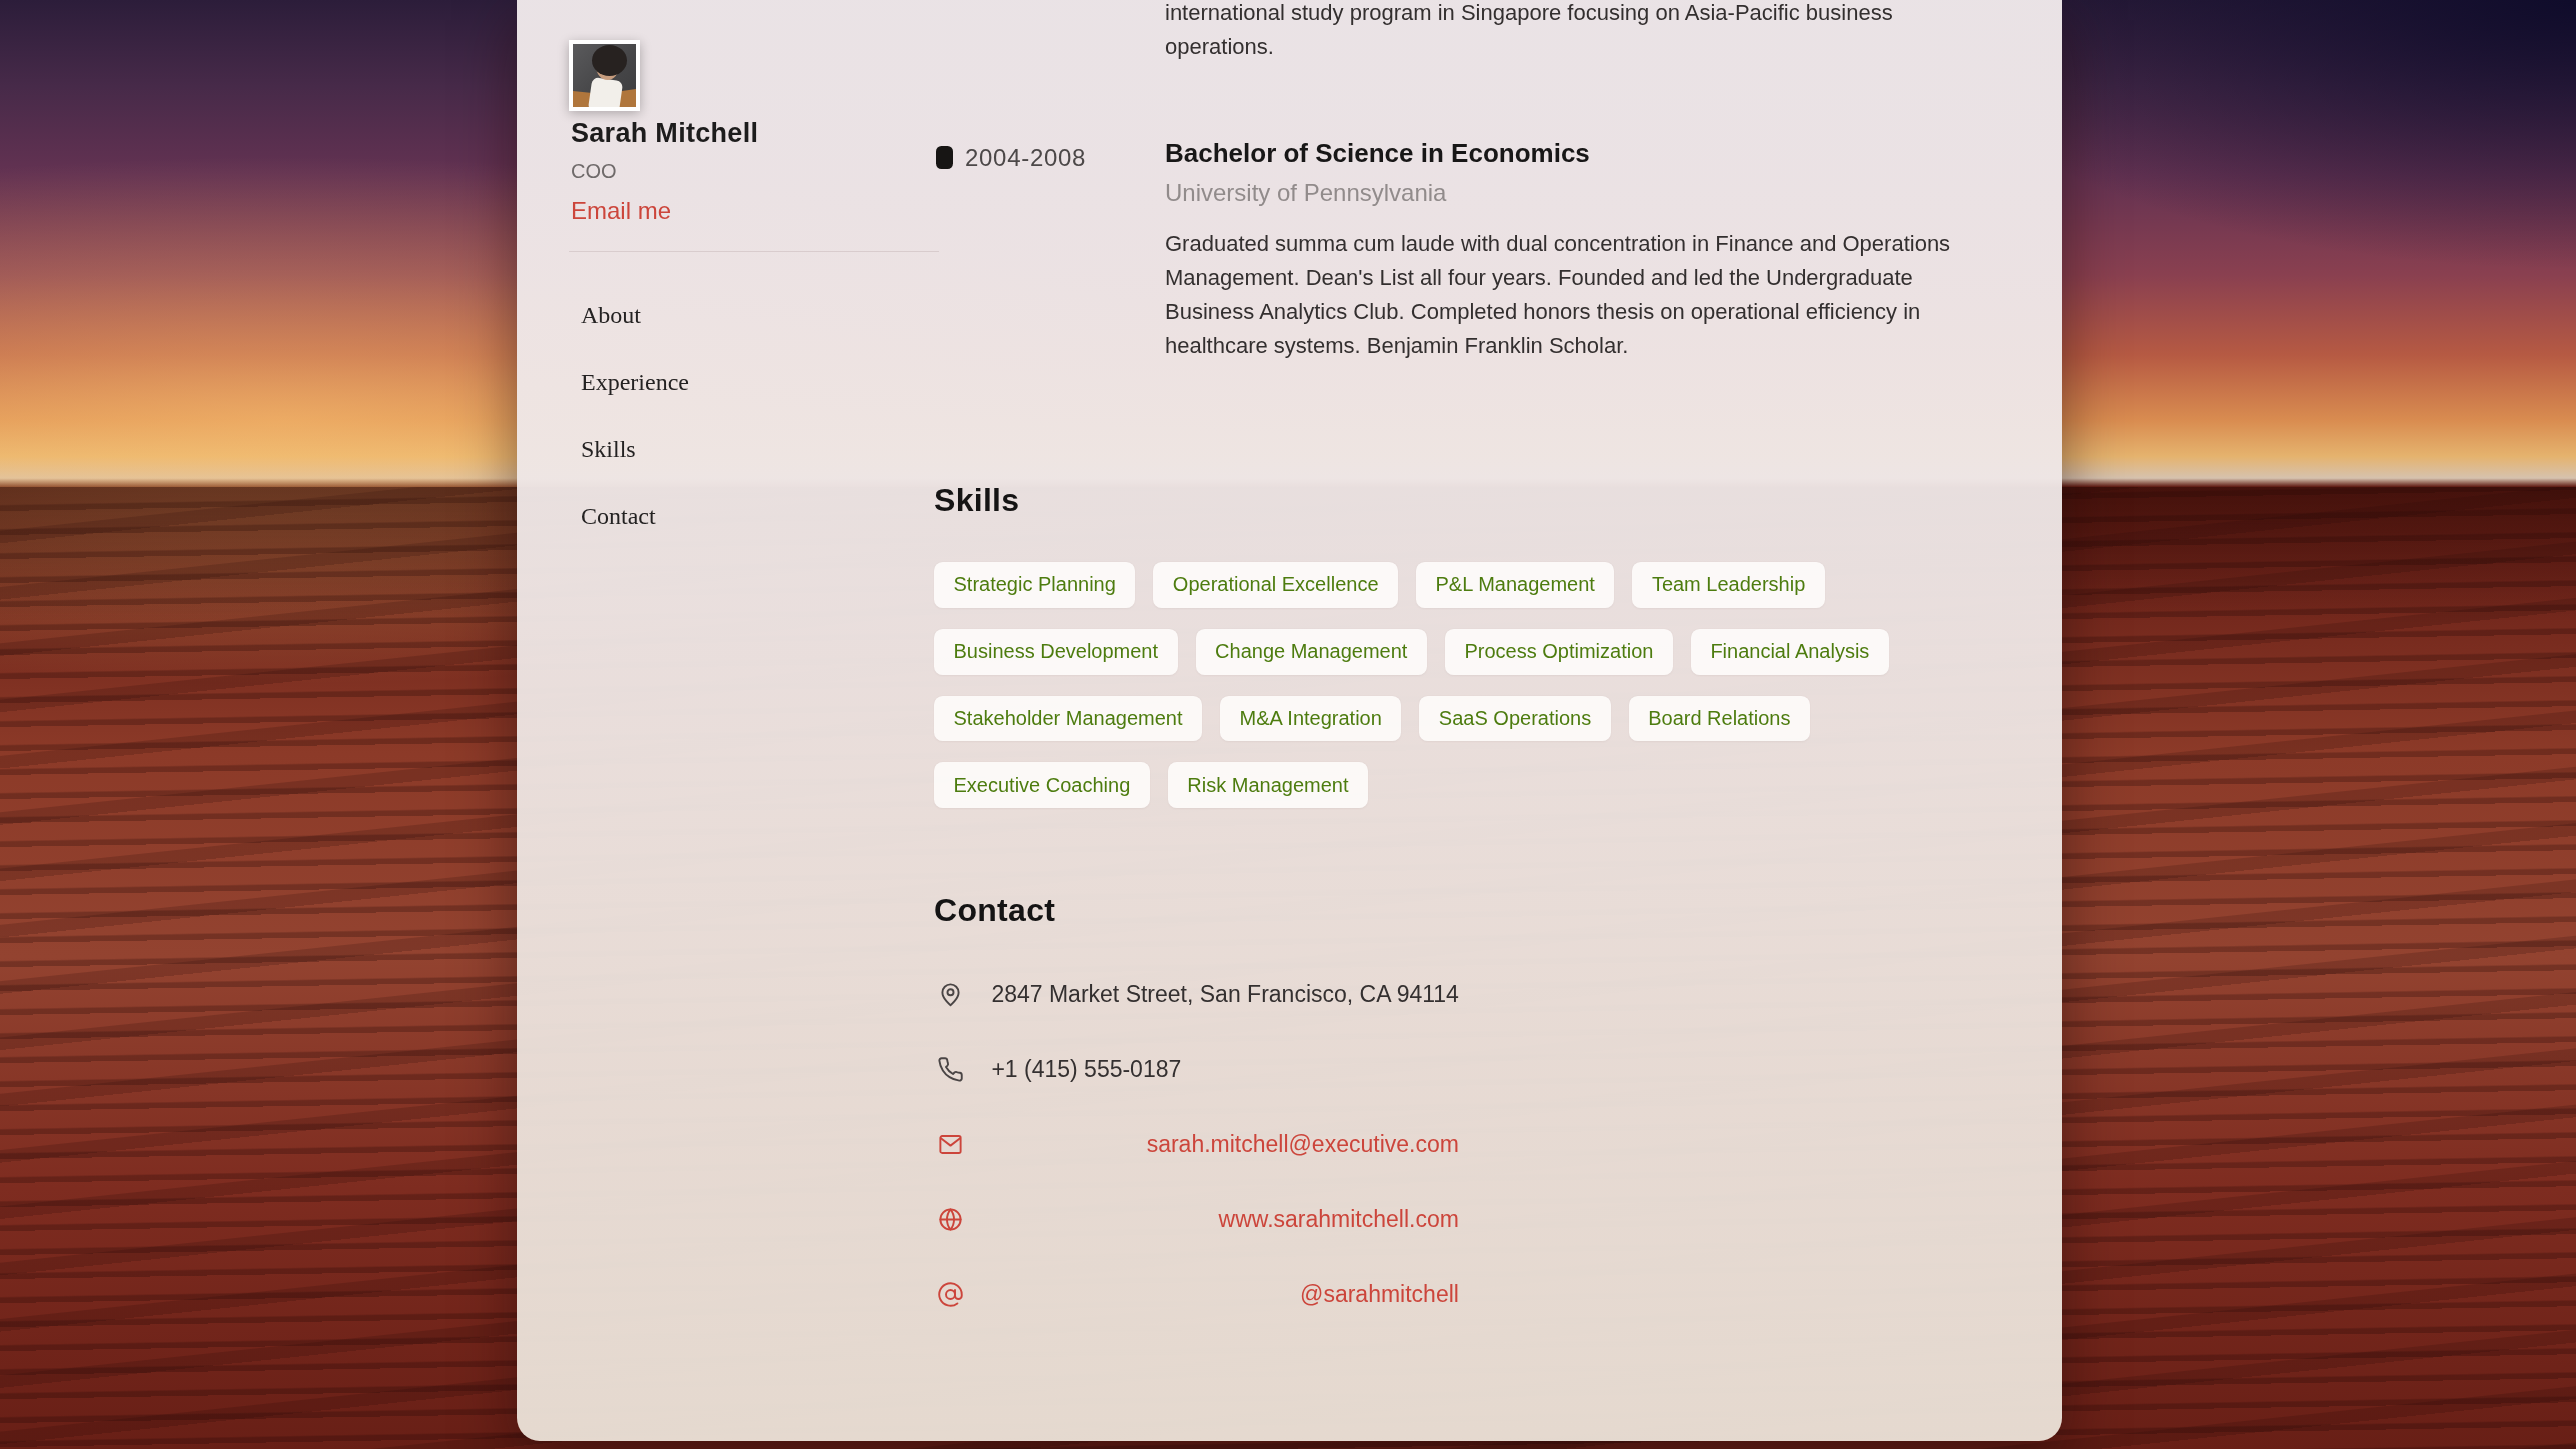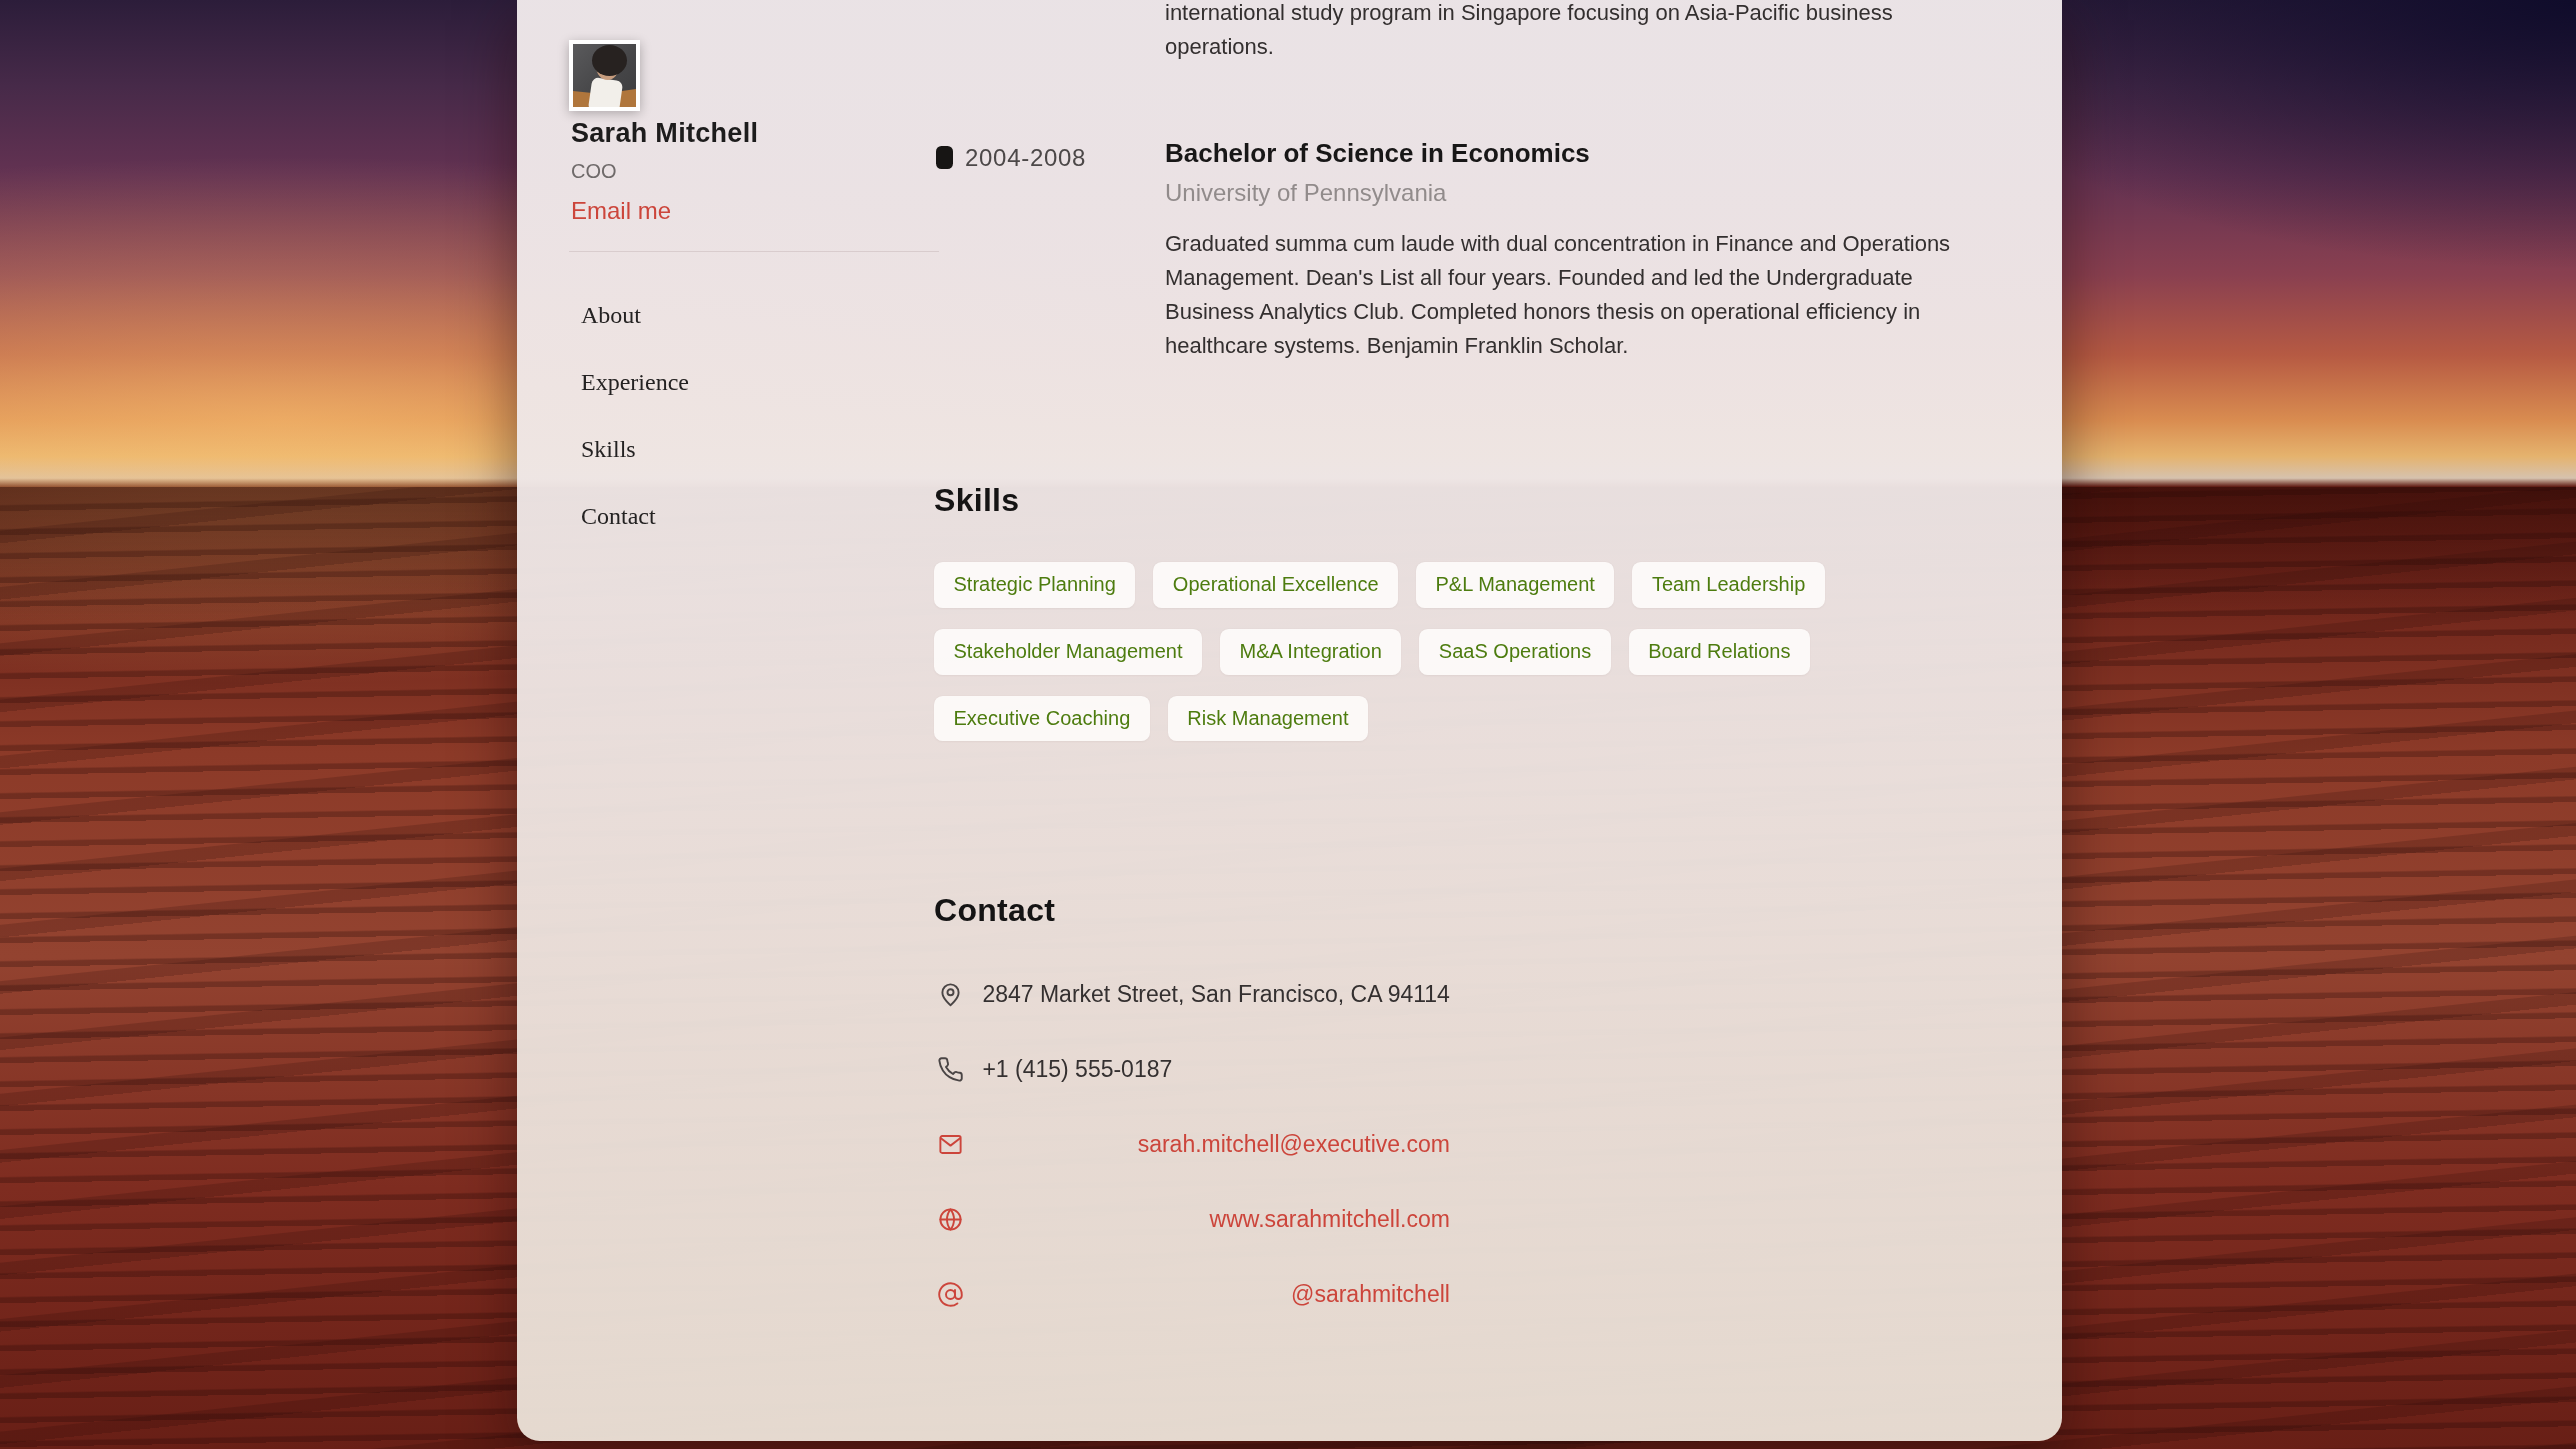--- a/index.html
+++ b/index.html
@@ -66,21 +66,21 @@
 
   .section-title { font-size:32px; font-weight:700; color:#151414; letter-spacing:0.3px; }
   .skills-title  { position:absolute; left:0; top:482px; }
   .chips { position:absolute; left:0; top:562px; width:1033px; display:flex; flex-direction:column; gap:21px; }
   .chip-row { display:flex; gap:18px; }
   .chip { background:rgba(253,251,250,0.92); border-radius:8.7px; padding:11.4px 19.5px; font-size:20px; color:#4d7c0f;
           box-shadow:0 0.7px 2px rgba(120,90,80,0.07); white-space:nowrap; }
 
   .contact-title { position:absolute; left:0; top:892px; }
   .contact-list  { position:absolute; left:3.4px; top:981px; display:flex; flex-direction:column; gap:48px; }
-  .contact-item  { display:flex; align-items:center; gap:18px; font-size:23px; color:#343030; text-decoration:none; }
+  .contact-item  { display:flex; align-items:center; gap:27px; font-size:23px; color:#343030; text-decoration:none; }
   .contact-item .c-icon { width:27px; height:27px; flex:0 0 27px; color:#4a4545; }
   .contact-item.accent  { color:var(--accent);justify-content:space-between; }
   .contact-item.accent .c-icon { color:var(--accent); }
   .contact-item svg { width:100%; height:100%; display:block; }
 </style>
 </head>
 <body>
 
 <div class="wallpaper">
   <div class="dunes"></div>
@@ -121,20 +121,26 @@
 
     <h2 class="section-title skills-title">Skills</h2>
     <div class="chips" id="chips">
         <div class="chip-row">
           <div class="chip">Strategic Planning</div>
           <div class="chip">Operational Excellence</div>
           <div class="chip">P&amp;L Management</div>
           <div class="chip">Team Leadership</div>
         </div>
         <div class="chip-row">
+          <div class="chip">Business Development</div>
+          <div class="chip">Change Management</div>
+          <div class="chip">Process Optimization</div>
+          <div class="chip">Financial Analysis</div>
+        </div>
+        <div class="chip-row">
           <div class="chip">Stakeholder Management</div>
           <div class="chip">M&amp;A Integration</div>
           <div class="chip">SaaS Operations</div>
           <div class="chip">Board Relations</div>
         </div>
         <div class="chip-row">
           <div class="chip">Executive Coaching</div>
           <div class="chip">Risk Management</div>
         </div>
       </div>

